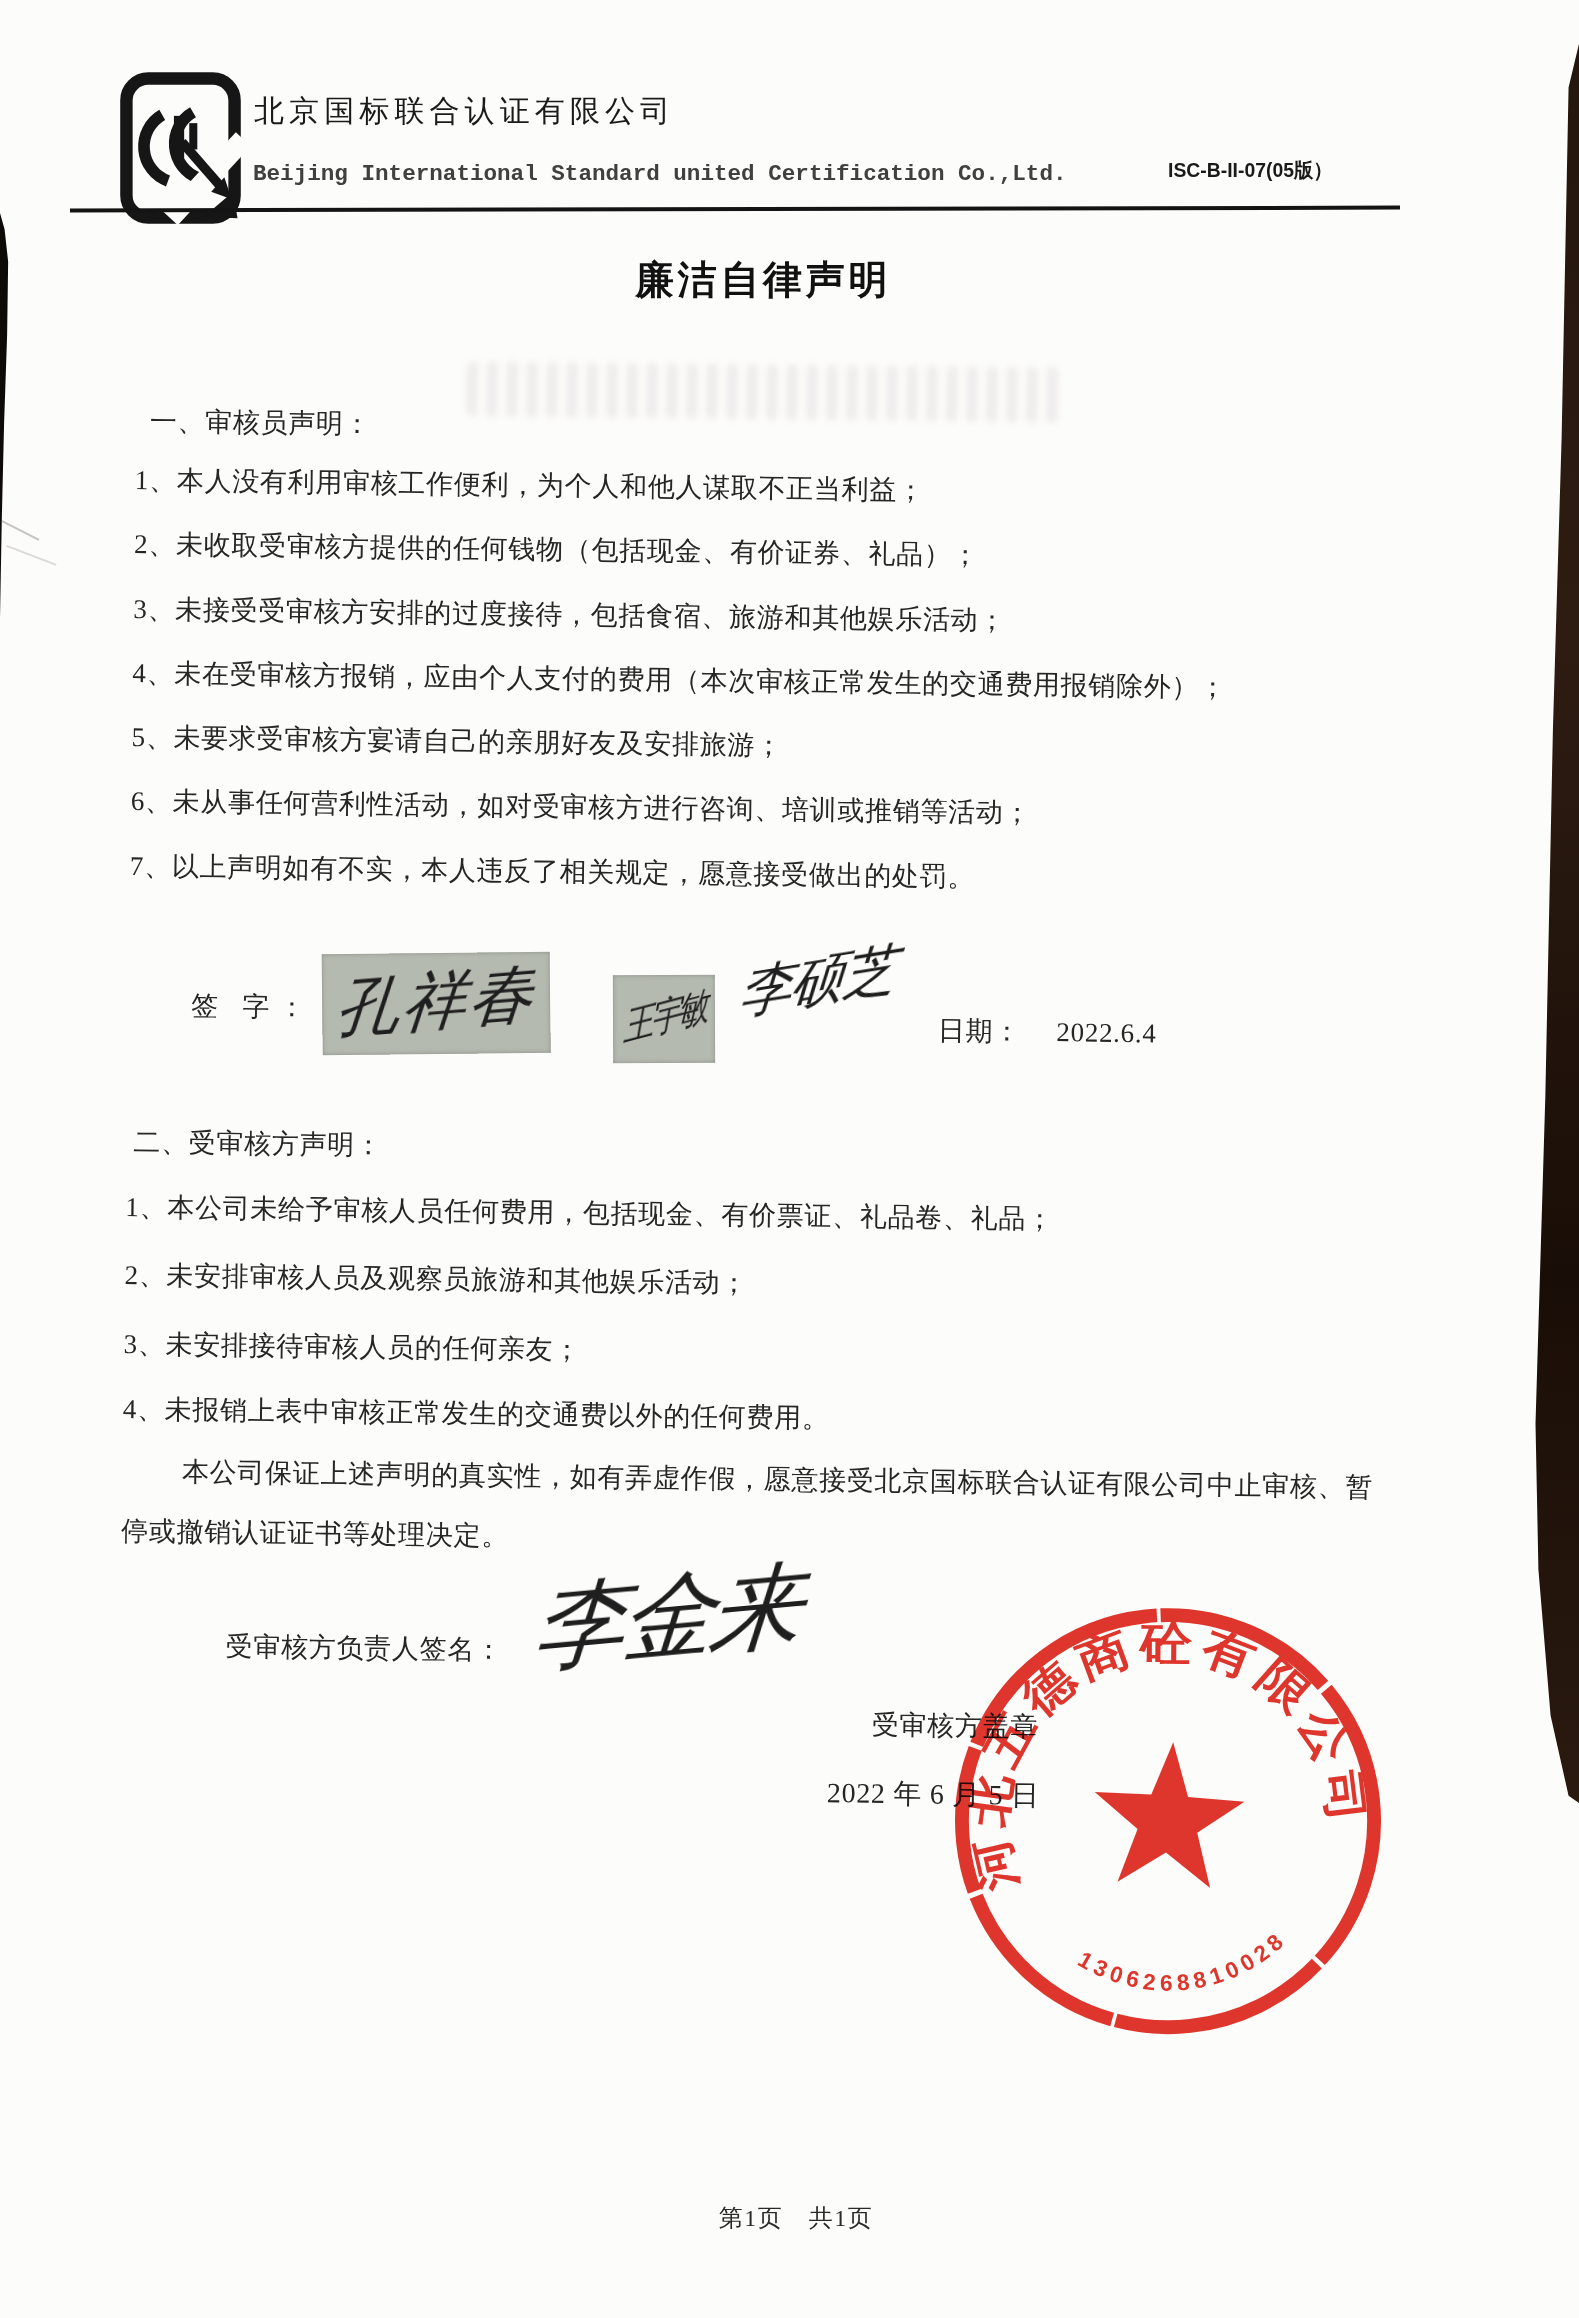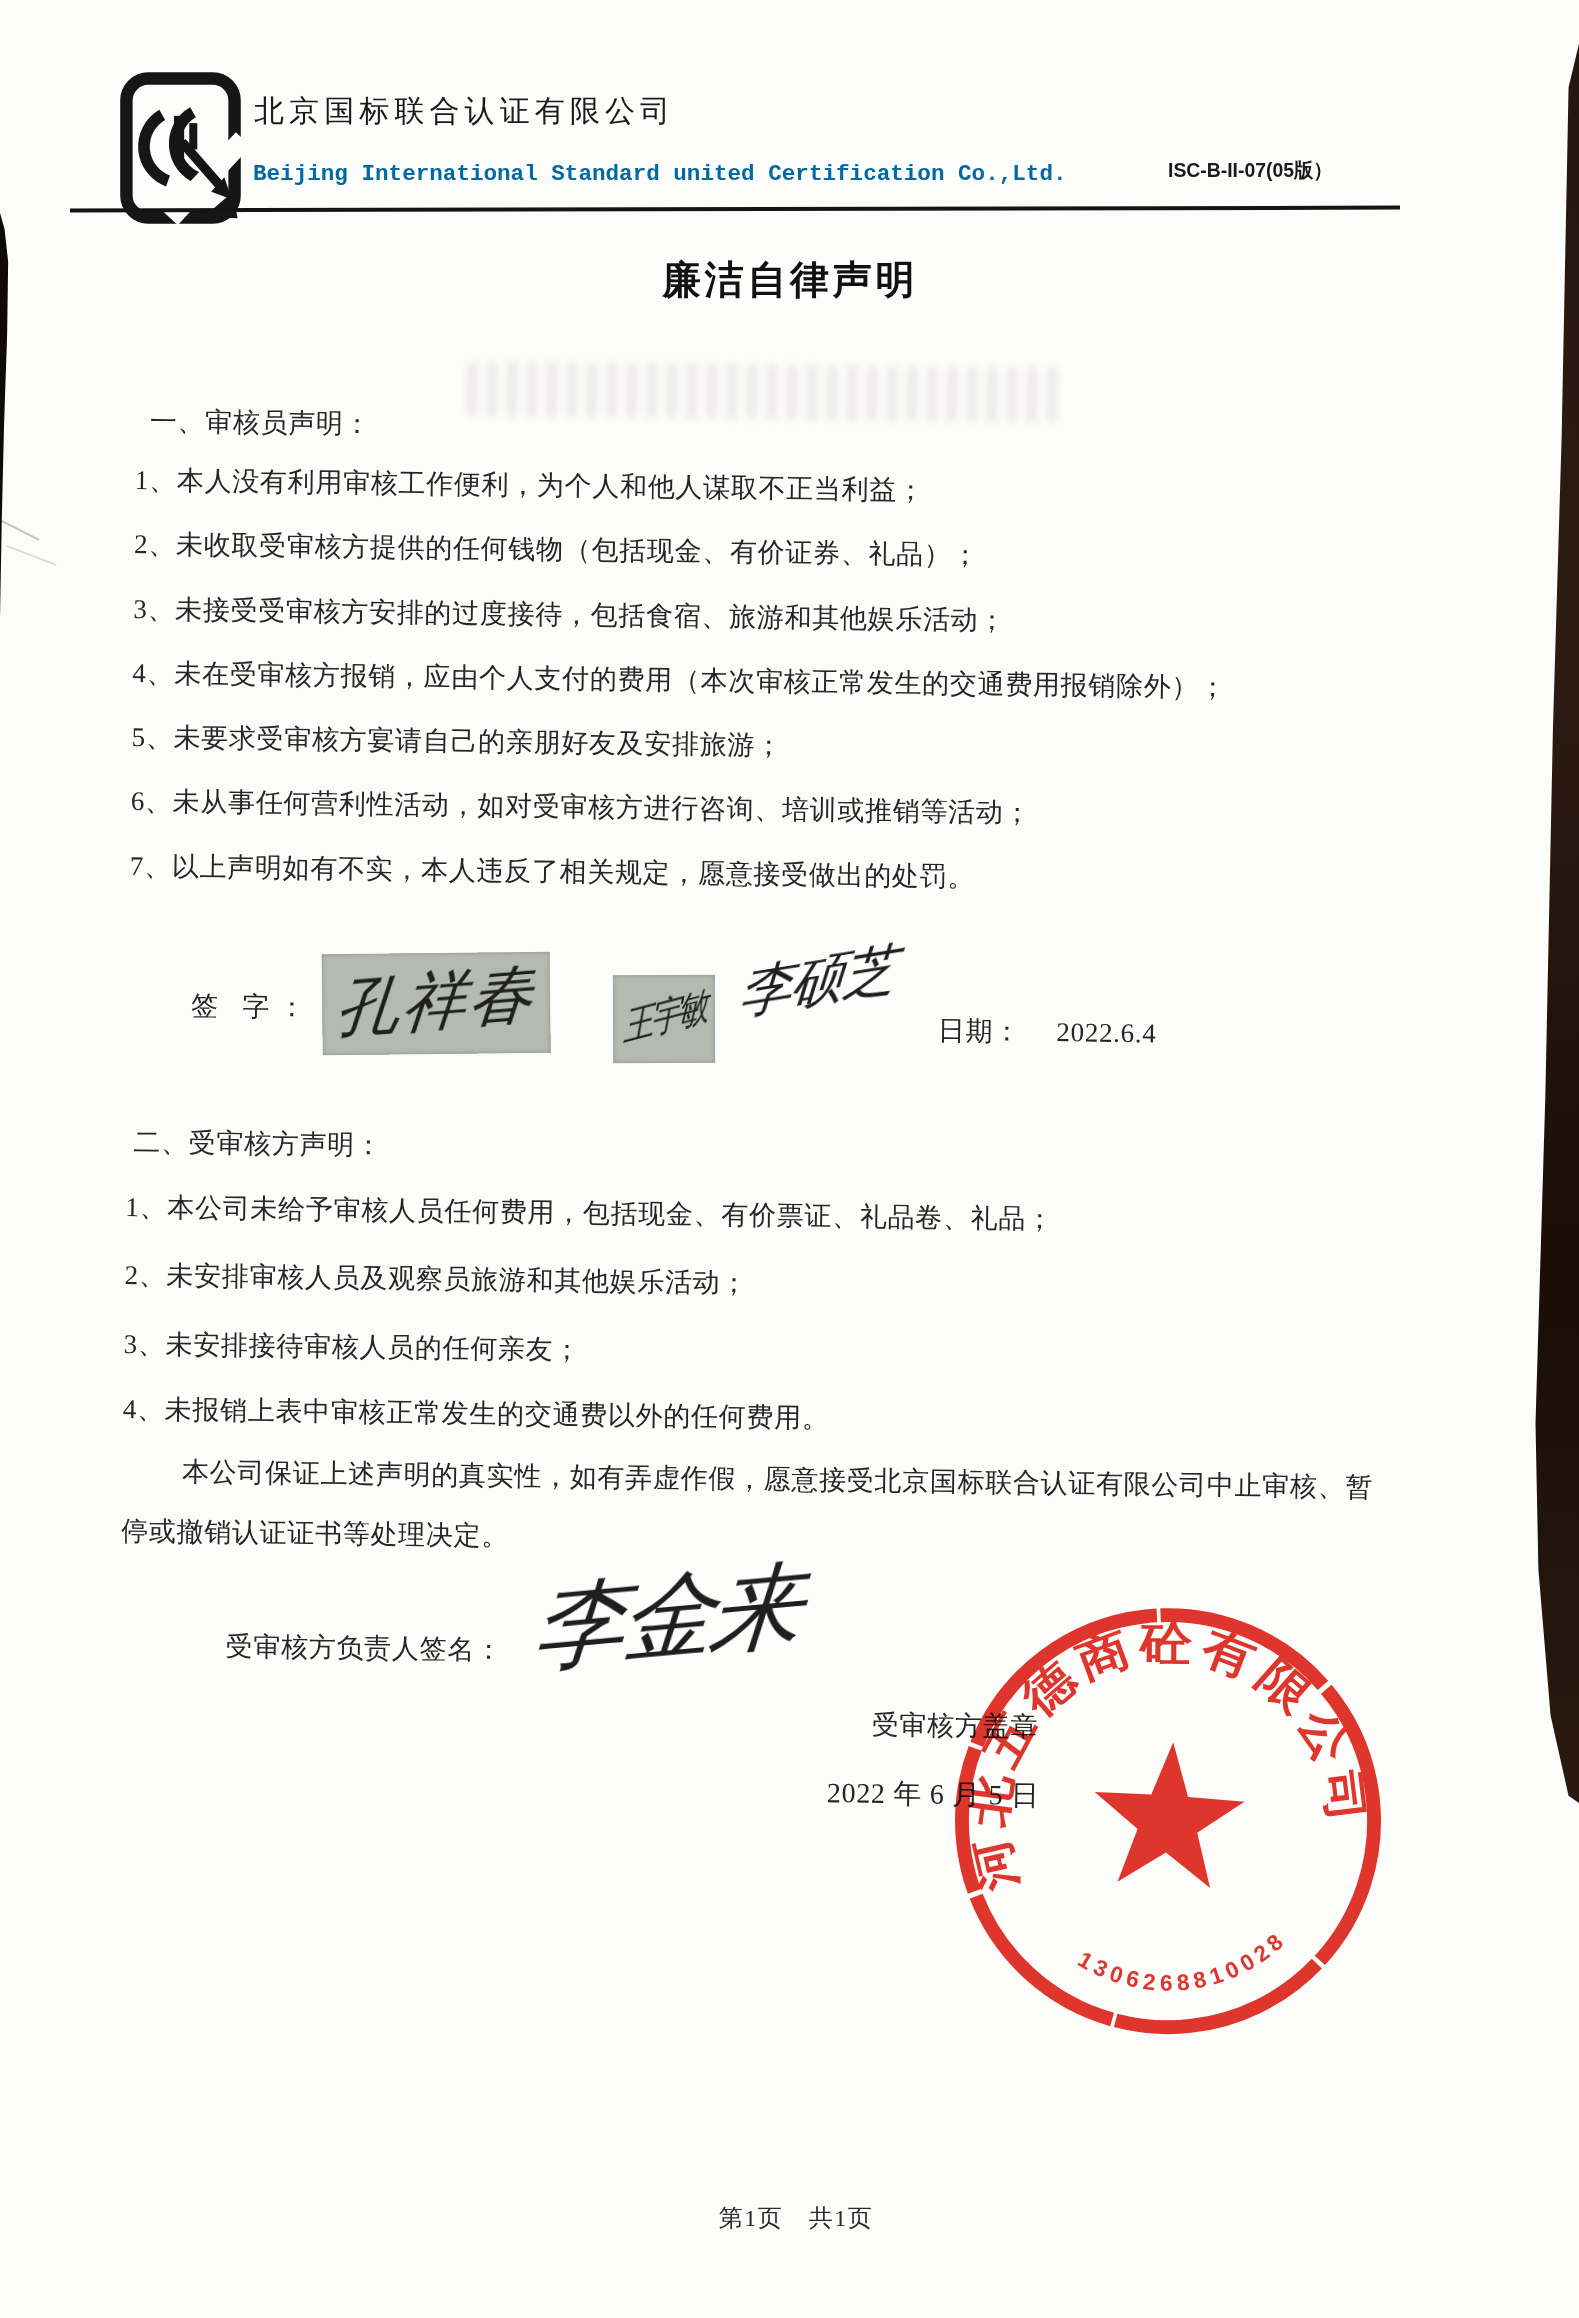--- a/index.html
+++ b/index.html
@@ -25,24 +25,24 @@
     clip-path:polygon(0 0,45% 4%,80% 12%,70% 30%,40% 52%,18% 75%,0 100%);
   }
   .pencil{background:rgba(95,88,82,.34);transform-origin:0 0;}
   #ghost{
     left:467px;top:365px;width:599px;height:54px;
     background:repeating-linear-gradient(90deg,rgba(150,125,140,.14) 0 10.2px,rgba(150,125,140,0) 10.2px 20px);
     filter:blur(3.7px);transform:rotate(.6deg);border-radius:7.3px;
   }
   
   #company-cn{left:254px;top:91px;font-size:30px;font-weight:400;letter-spacing:5.1px;color:#1a1a1a;}
-  #company-en{left:253px;top:161px;font-size:22.6px;font-weight:700;color:#0369a1;}
+  #company-en{left:253px;top:161px;font-size:22.6px;font-weight:700;color:#404040;}
   #doc-code{left:1168px;top:156px;font-size:20.4px;font-weight:700;transform:scaleX(.95);transform-origin:0 0;color:#1a1a1a;}
   #header-rule{left:70px;top:207px;width:1330px;height:4.4px;background:#141414;transform:rotate(-.12deg);}
-  #doc-title{left:635px;top:253px;font-size:39px;font-weight:700;letter-spacing:3.7px;color:#111;margin-left:27px;}
+  #doc-title{left:635px;top:253px;font-size:39px;font-weight:700;letter-spacing:3.7px;color:#111;}
   
   #tilt{left:0;top:0;width:1580px;height:2319px;transform:rotate(.75deg);transform-origin:136px 403px;}
   .graybox{background:#b5bab1;box-shadow:0 0 4.4px rgba(90,95,88,.5) inset;}
   #graybox-1{left:330px;top:949px;width:228px;height:101px;transform:rotate(-1.4deg);text-align:center;}
   #graybox-1 .hand{font-size:64px;line-height:98px;letter-spacing:2.9px;display:block;transform:rotate(-4deg) skewX(-10deg);}
   #graybox-2{left:621px;top:968px;width:102px;height:88px;transform:rotate(-1deg);text-align:center;}
   #graybox-2 .hand{font-size:38px;line-height:85px;letter-spacing:-3.7px;display:block;transform:scaleX(.82) rotate(-12deg) skewX(-12deg);}
   #auditor-sig-3{left:746px;top:936px;font-size:54px;letter-spacing:-1.5px;transform:rotate(-10deg) skewX(-14deg);}
   #leader-sig{left:549px;top:1548px;font-size:93px;letter-spacing:-4.4px;transform:rotate(-6deg) skewX(-10deg);}
   #stamp-svg{left:960px;top:1581px;width:453px;height:453px;transform:rotate(-7deg);mix-blend-mode:multiply;opacity:.95;}

